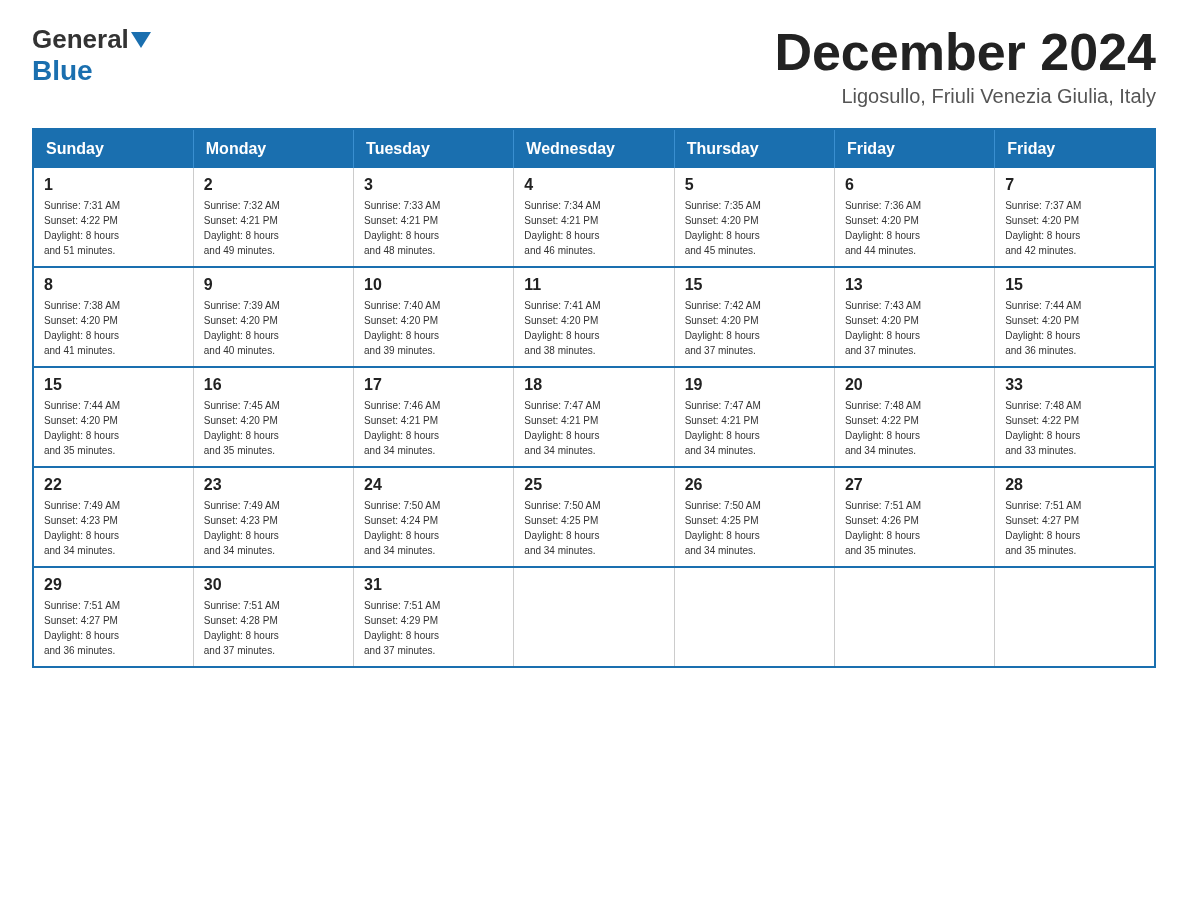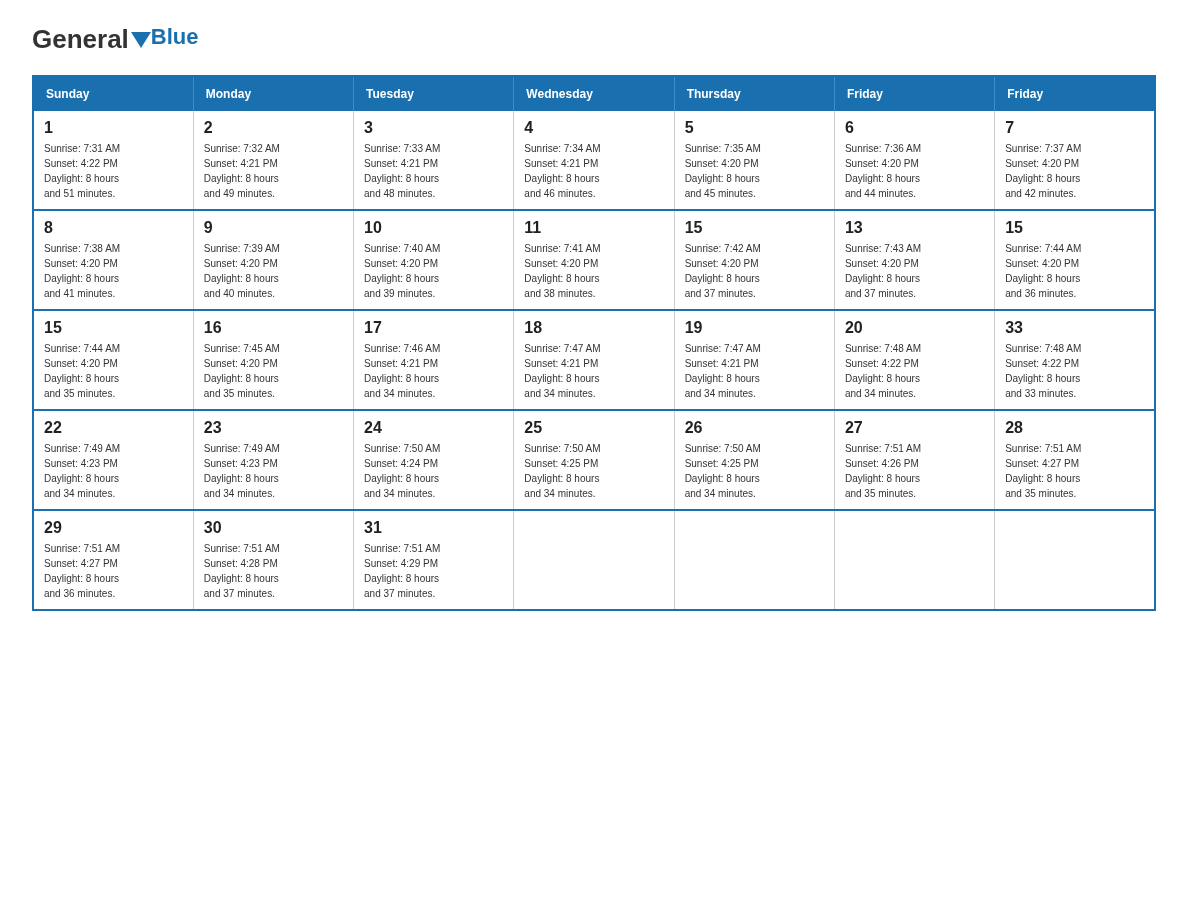--- a/index.html
+++ b/index.html
@@ -11,30 +11,30 @@
       min-height: 918px;
     }
     .header {
       display: flex;
       justify-content: space-between;
       align-items: flex-start;
       margin-bottom: 20px;
     }
     .logo {
       display: flex;
-      flex-direction: row;
+      flex-direction: column;
       align-items: flex-start;
     }
     .logo-general {
       font-size: 26px;
       font-weight: bold;
       color: #333;
     }
     .logo-blue {
-      font-size: 22px;
+      font-size: 28px;
       font-weight: bold;
       color: #1a6faf;
     }
     .logo-triangle {
       display: inline-block;
       width: 0;
       height: 0;
       border-left: 10px solid transparent;
       border-right: 10px solid transparent;
       border-top: 16px solid #1a6faf;
@@ -60,21 +60,21 @@
       margin-top: 4px;
     }
     .calendar-table {
       width: 100%;
       border-collapse: collapse;
       border: 2px solid #1a6faf;
     }
     .calendar-table thead tr th {
       background-color: #1a6faf;
       color: #fff;
-      font-size: 12px;
+      font-size: 16px;
       font-weight: bold;
       padding: 10px 12px;
       text-align: left;
       border-right: 1px solid #3a8fd0;
     }
     .calendar-table thead tr th:last-child {
       border-right: none;
     }
     .calendar-table tbody tr td {
       vertical-align: top;
@@ -112,20 +112,22 @@
 
 <div class="header">
   <div class="logo">
     <div class="logo-top-row">
       <span class="logo-general">General</span>
       <span class="logo-triangle"></span>
     </div>
     <span class="logo-blue">Blue</span>
   </div>
   <div class="title-section">
+    <div class="month-year">December 2024</div>
+    <div class="location">Ligosullo, Friuli Venezia Giulia, Italy</div>
   </div>
 </div>
 
 <table class="calendar-table">
   <thead>
     <tr>
     <th>Sunday</th>
         <th>Monday</th>
         <th>Tuesday</th>
         <th>Wednesday</th>

